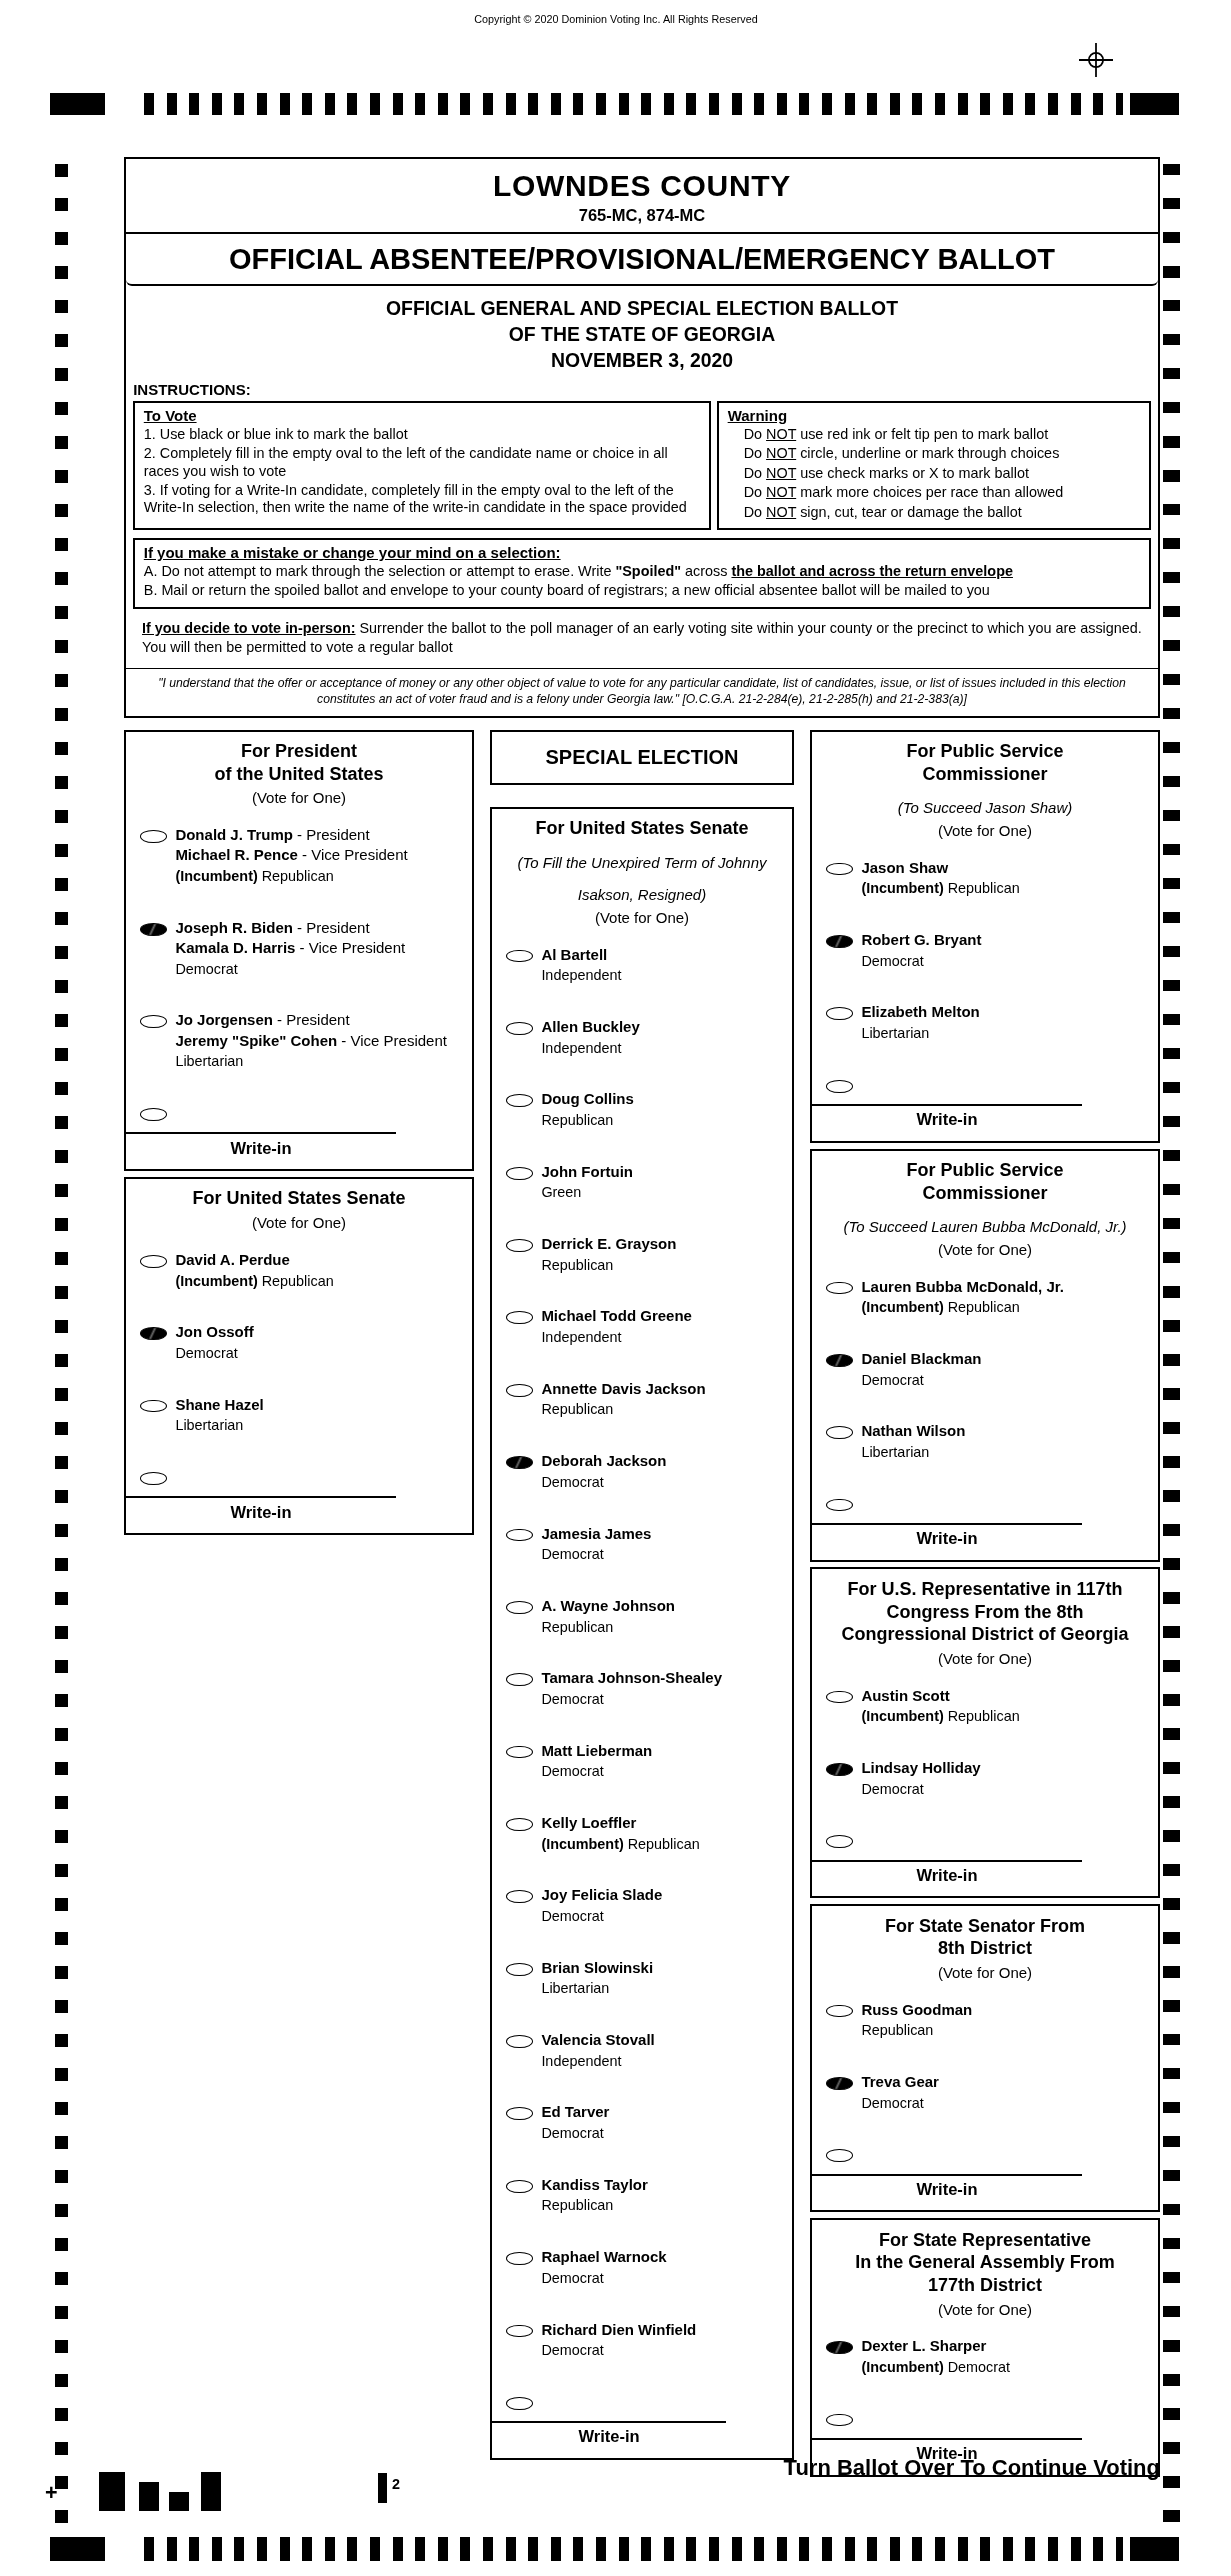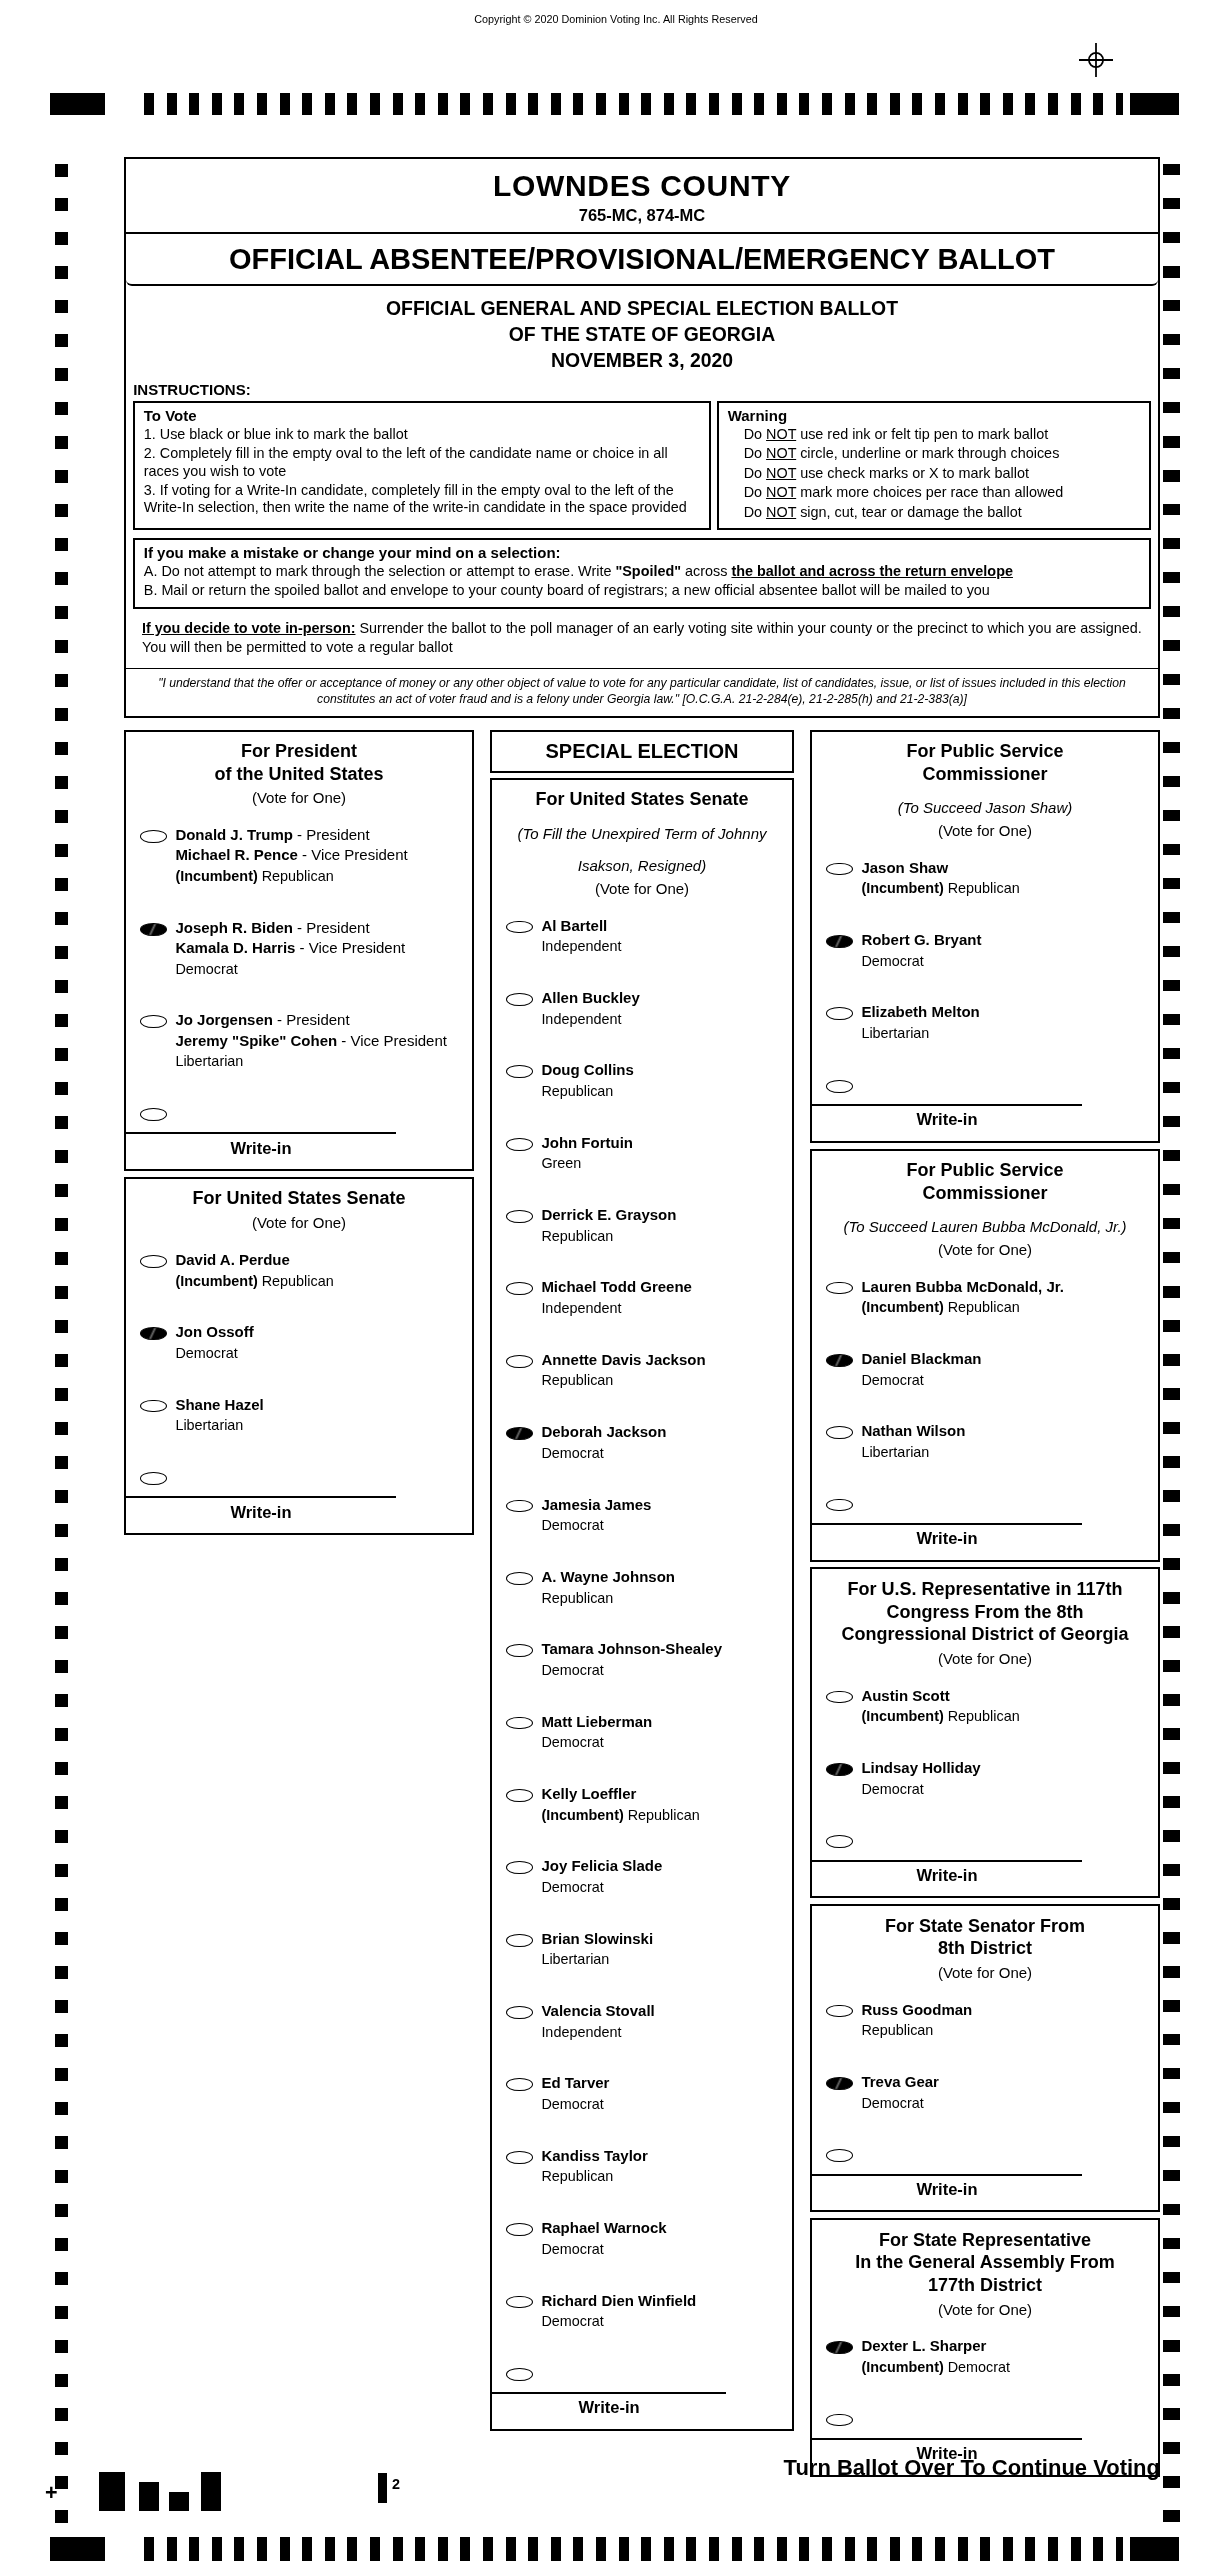--- a/index.html
+++ b/index.html
@@ -31,35 +31,35 @@
   .header-box{border:2.2px solid #000;}
   .hdr-county{text-align:center;padding:10px 0 7.2px;border-bottom:2.2px solid #000;}
   .county-name{font-size:30px;font-weight:bold;letter-spacing:0.7px;}
   .county-codes{font-size:16.5px;font-weight:bold;margin-top:2.9px;}
   .hdr-title{text-align:center;font-size:29px;font-weight:bold;padding:8.6px 0;border-bottom:2.2px solid #000;border-radius:6px;}
   .hdr-sub{text-align:center;font-size:19.4px;font-weight:bold;line-height:1.35;padding:8.6px 0 2.9px;}
   .instr-label{font-weight:bold;font-size:15px;padding:4.3px 7.2px 2.9px;}
   .instr-row{display:flex;gap:5.7px;margin:0 7.2px;}
   .tovote-box{flex:1.35;border:2.2px solid #000;padding:4.3px 8.6px 7.2px;}
   .warning-box{flex:1;border:2.2px solid #000;padding:4.3px 8.6px 7.2px;}
-  .box-title{font-weight:bold;font-size:15px;}
+  .box-title{font-weight:bold;text-decoration:underline;font-size:15px;}
   .instr-item{font-size:14.4px;line-height:1.2;margin-top:2.2px;}
   .warning-box .instr-item{padding-left:16px;}
   .mistake-box{border:2.2px solid #000;margin:7.2px 7.2px 0;padding:4.3px 8.6px 7.2px;}
   .in-person{font-size:14.4px;line-height:1.3;margin:10px 16px 0;}
   .fraud-notice{font-style:italic;font-size:12.2px;text-align:center;line-height:1.35;
                 border-top:1.4px solid #000;margin-top:11.5px;padding:5.7px 24.4px 8.6px;}
 
   
   .ballot{display:flex;justify-content:space-between;align-items:flex-start;margin-top:11.5px;}
   .col1{width:350px;}
   .col2{width:304px;}
   .col3{width:350px;}
-  .special-box{border:2.2px solid #000;margin-bottom:5px;text-align:center;font-weight:bold;
-               font-size:20px;padding:8px 0;}
+  .special-box{border:2.2px solid #000;margin-bottom:22px;text-align:center;font-weight:bold;
+               font-size:20px;padding:14px 0;}
   .contest-box{border:2.2px solid #000;margin-bottom:5.7px;background:#fff;}
   .c-head{padding:8.6px 4.3px 0;margin-bottom:18.7px;}
   .c-title{font-size:18px;font-weight:bold;text-align:center;line-height:1.25;}
   .c-sub{font-size:15px;text-align:center;line-height:1.3;margin-top:13px;font-style:italic;}
   .c-vote{font-size:15px;text-align:center;margin-top:4.3px;}
   .cand{display:flex;align-items:flex-start;padding:0 7.2px 0 14.4px;margin-bottom:32px;}
   .oval{flex:0 0 24.4px;width:24.4px;height:10.8px;border:1.4px solid #000;border-radius:50%;
         margin:5px 8.6px 0 0;background:#fff;}
   .oval.filled{background:linear-gradient(115deg,#000 40%,#666 47%,#000 54%);}
   .cand-text{flex:1;}

